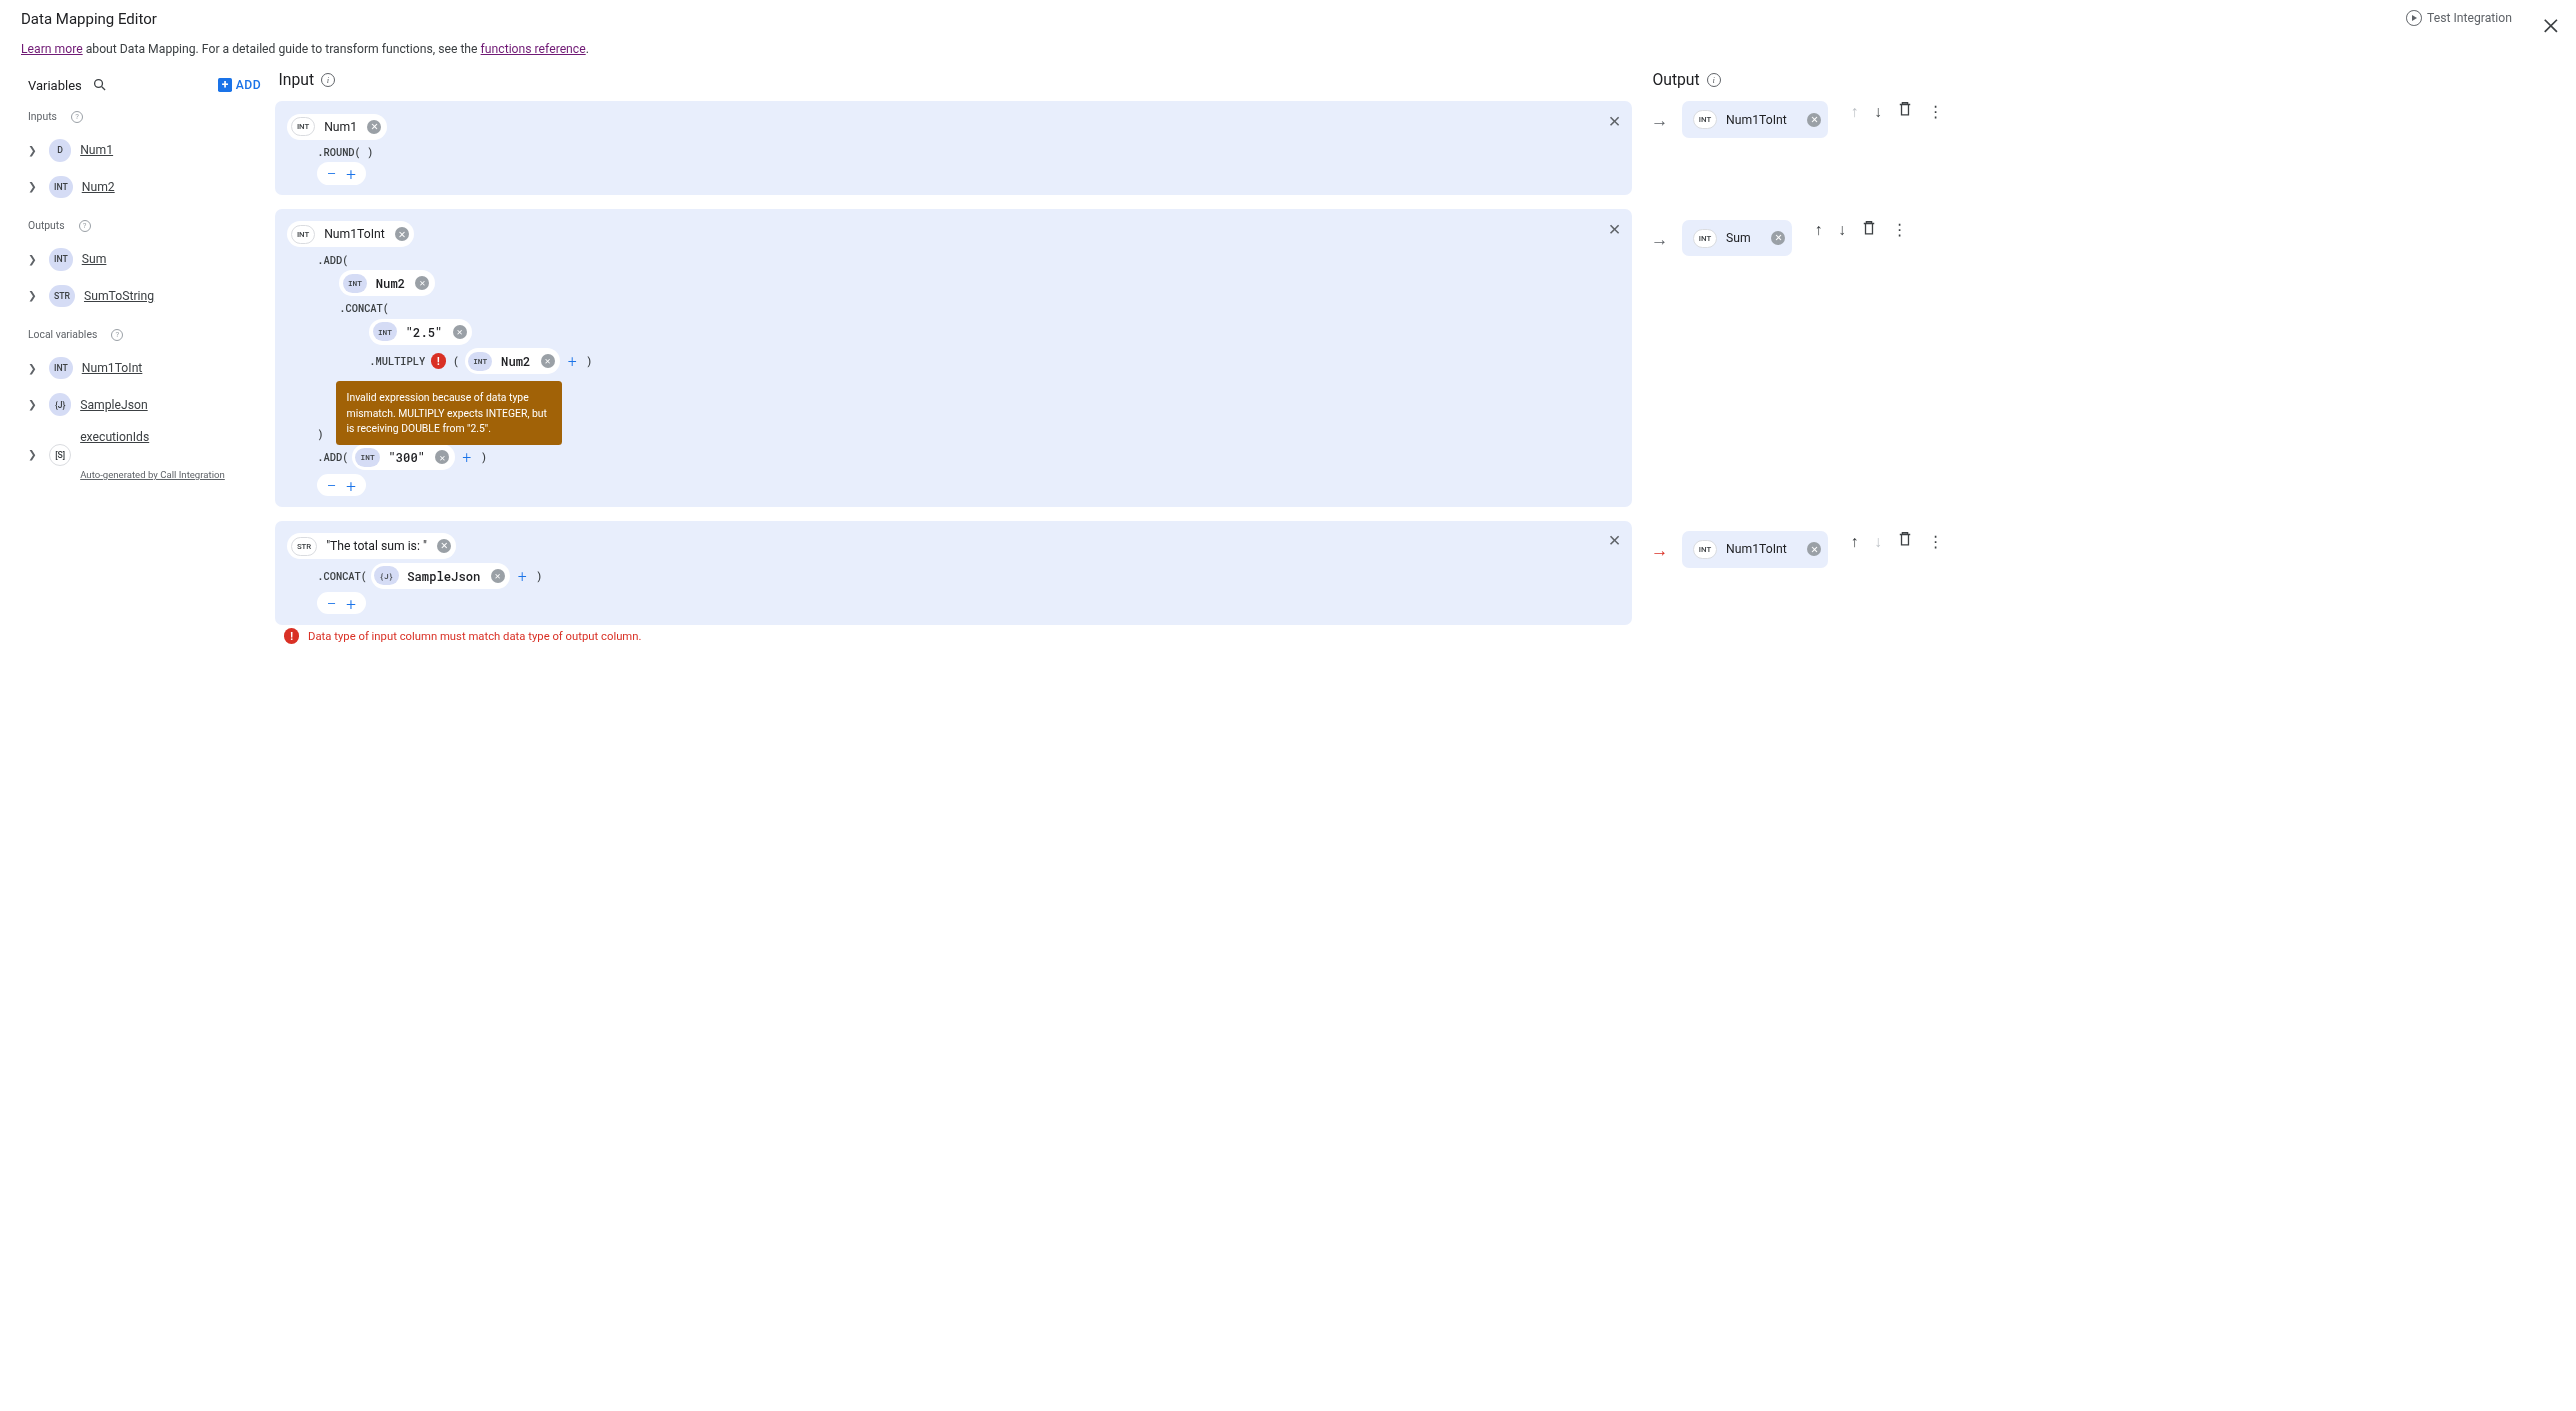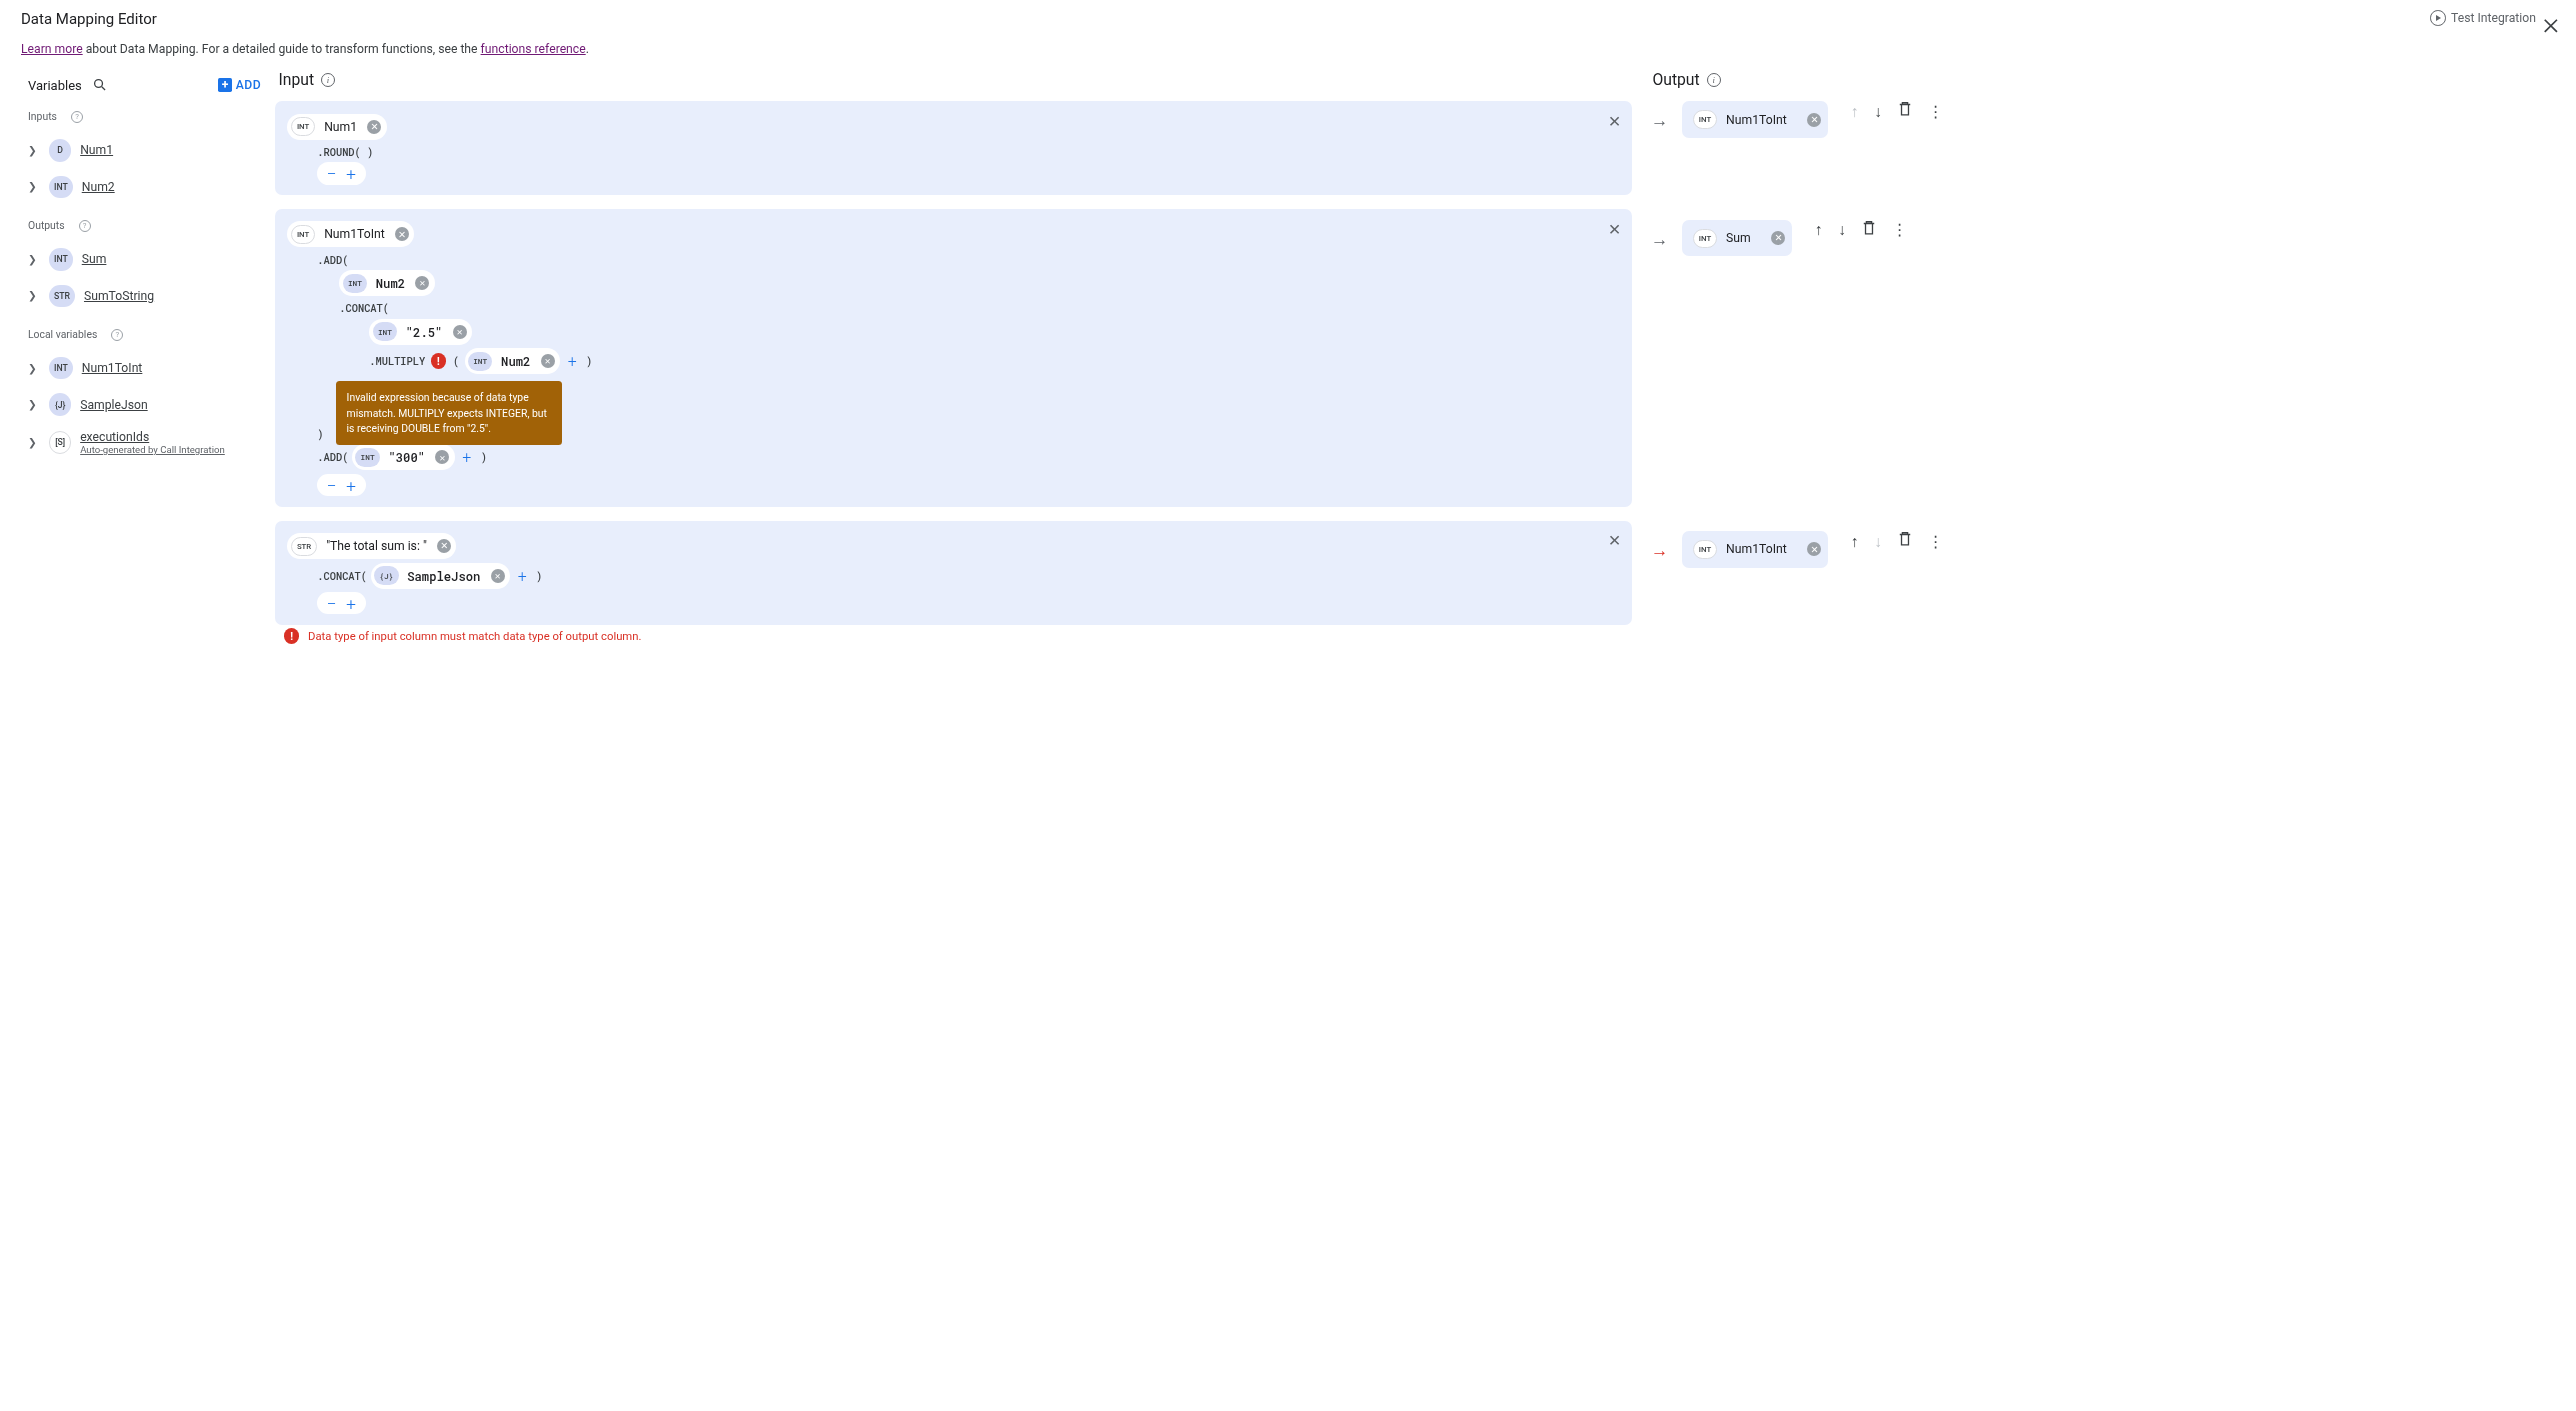--- a/index.html
+++ b/index.html
@@ -1,37 +1,37 @@
 <!DOCTYPE html>
 <html style="font-size:14px"><head>
 <meta charset="utf-8">
 <style>
 * { margin: 0; padding: 0; box-sizing: border-box; }
 body { font-family: 'Google Sans', Roboto, Arial, sans-serif; font-size: 12.2px; color: #202124; background: #fff; }
 .app { width: 100%; height: 100vh; display: flex; flex-direction: column; }
 .header { display: flex; align-items: center; padding: 10.4px 21px; position: relative; }
 .title { font-size: 15px; font-weight: 400; color: #202124; }
-.test-integration { position: absolute; right: 40px; top: 10.4px; display: flex; align-items: center; gap: 5.2px; color: #5f6368; cursor: pointer; font-size: 12.2px; }
+.test-integration { position: absolute; right: 64px; top: 10.4px; display: flex; align-items: center; gap: 5.2px; color: #5f6368; cursor: pointer; font-size: 12.2px; }
 .close-btn { position: absolute; right: 17.4px; top: 17.4px; cursor: pointer; font-size: 17.4px; color: #3c4043; }
 .subheader { padding: 3.5px 21px 14px 21px; font-size: 12.2px; color: #3c4043; }
 .link { color: #701a75; text-decoration: underline; cursor: pointer; }
 .main { display: flex; flex: 1; padding: 0 14px; gap: 0; overflow: hidden; }
 .sidebar { width: 261px; padding: 7px 14px; flex-shrink: 0; }
 .sidebar-header { display: flex; align-items: center; justify-content: space-between; margin-bottom: 17.4px; }
 .sidebar-title-wrap { display: flex; align-items: center; gap: 10.4px; }
 .sidebar-title { font-size: 13px; font-weight: 400; }
 .add-btn { display: flex; align-items: center; gap: 3.5px; color: #1a73e8; font-weight: 500; cursor: pointer; font-size: 12.2px; letter-spacing: 0.4px; }
 .add-icon-box { width: 14px; height: 14px; background: #1a73e8; display: flex; align-items: center; justify-content: center; color: #fff; font-weight: bold; border-radius: 1.7px; font-size: 12.2px; line-height: 1; }
 .section-label { display: flex; align-items: center; gap: 14px; font-size: 10.4px; color: #5f6368; margin: 14px 0 8.7px 0; }
 .var-item { display: flex; align-items: center; gap: 8.7px; padding: 7px 0; cursor: pointer; }
 .chevron { color: #5f6368; font-size: 10.4px; width: 12.2px; }
 .type-chip { display: inline-flex; align-items: center; justify-content: center; min-width: 22.6px; height: 22.6px; border-radius: 11.3px; background: #d5dcf5; color: #3c4043; font-size: 8.7px; font-weight: 500; padding: 0 5.2px; }
 .type-chip.outlined { background: #fff; border: 0.9px solid #dadce0; }
 .var-name { text-decoration: underline; color: #3c4043; font-size: 12.2px; }
-.var-sub { font-size: 9.6px; color: #5f6368; text-decoration: underline; }
+.var-sub { font-size: 9.6px; color: #5f6368; text-decoration: underline; margin-top: 25px; }
 .content { flex: 1; display: flex; gap: 17.4px; overflow-y: auto; padding-right: 8.7px; }
 .input-col { flex: 1.5; }
 .output-col { flex: 1; }
 .col-header { display: flex; align-items: center; gap: 7px; font-size: 15.7px; font-weight: 400; margin-bottom: 12.2px; padding-left: 3.5px; }
 .info-icon-circle { width: 14px; height: 14px; border: 1.3px solid #5f6368; border-radius: 50%; display: flex; align-items: center; justify-content: center; font-size: 8.7px; color: #5f6368; font-family: serif; font-style: italic; }
 .row-group { display: flex; align-items: flex-start; gap: 12.2px; margin-bottom: 14px; }
 .card { background: #e8eefc; border-radius: 7px; padding: 12.2px 12.2px 7px 12.2px; position: relative; flex: 1; }
 .card-close { position: absolute; right: 10.4px; top: 10.4px; color: #5f6368; cursor: pointer; font-size: 15.7px; }
 .chip-row { display: flex; align-items: center; gap: 3.5px; flex-wrap: wrap; }
 .pill { display: inline-flex; align-items: center; gap: 5.2px; background: #fff; border-radius: 14px; padding: 3.5px 5.2px 3.5px 3.5px; min-height: 26px; }

